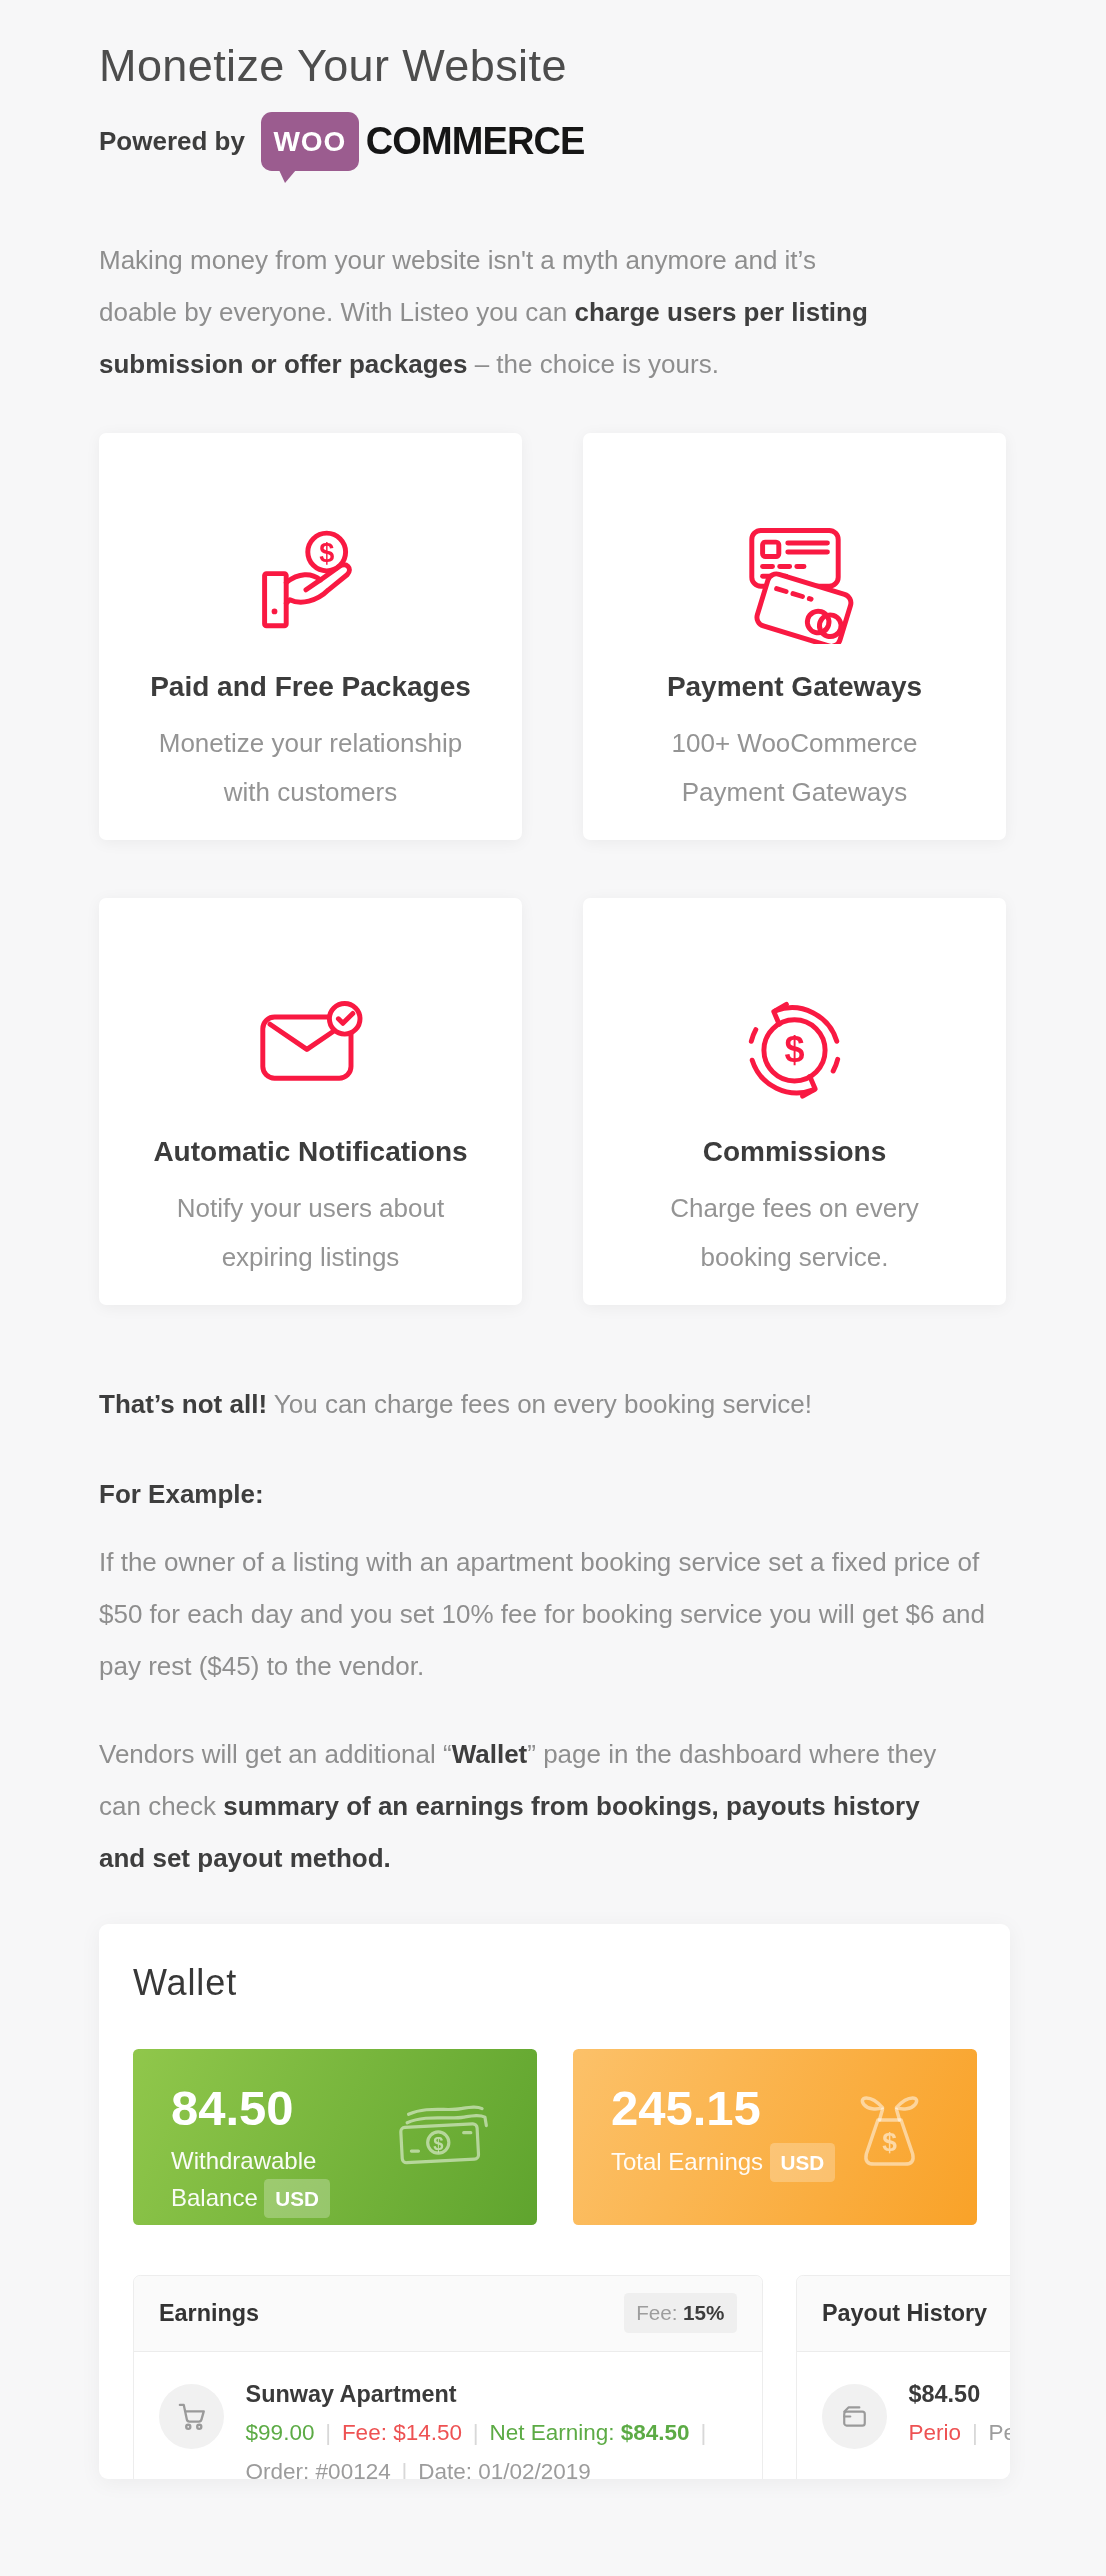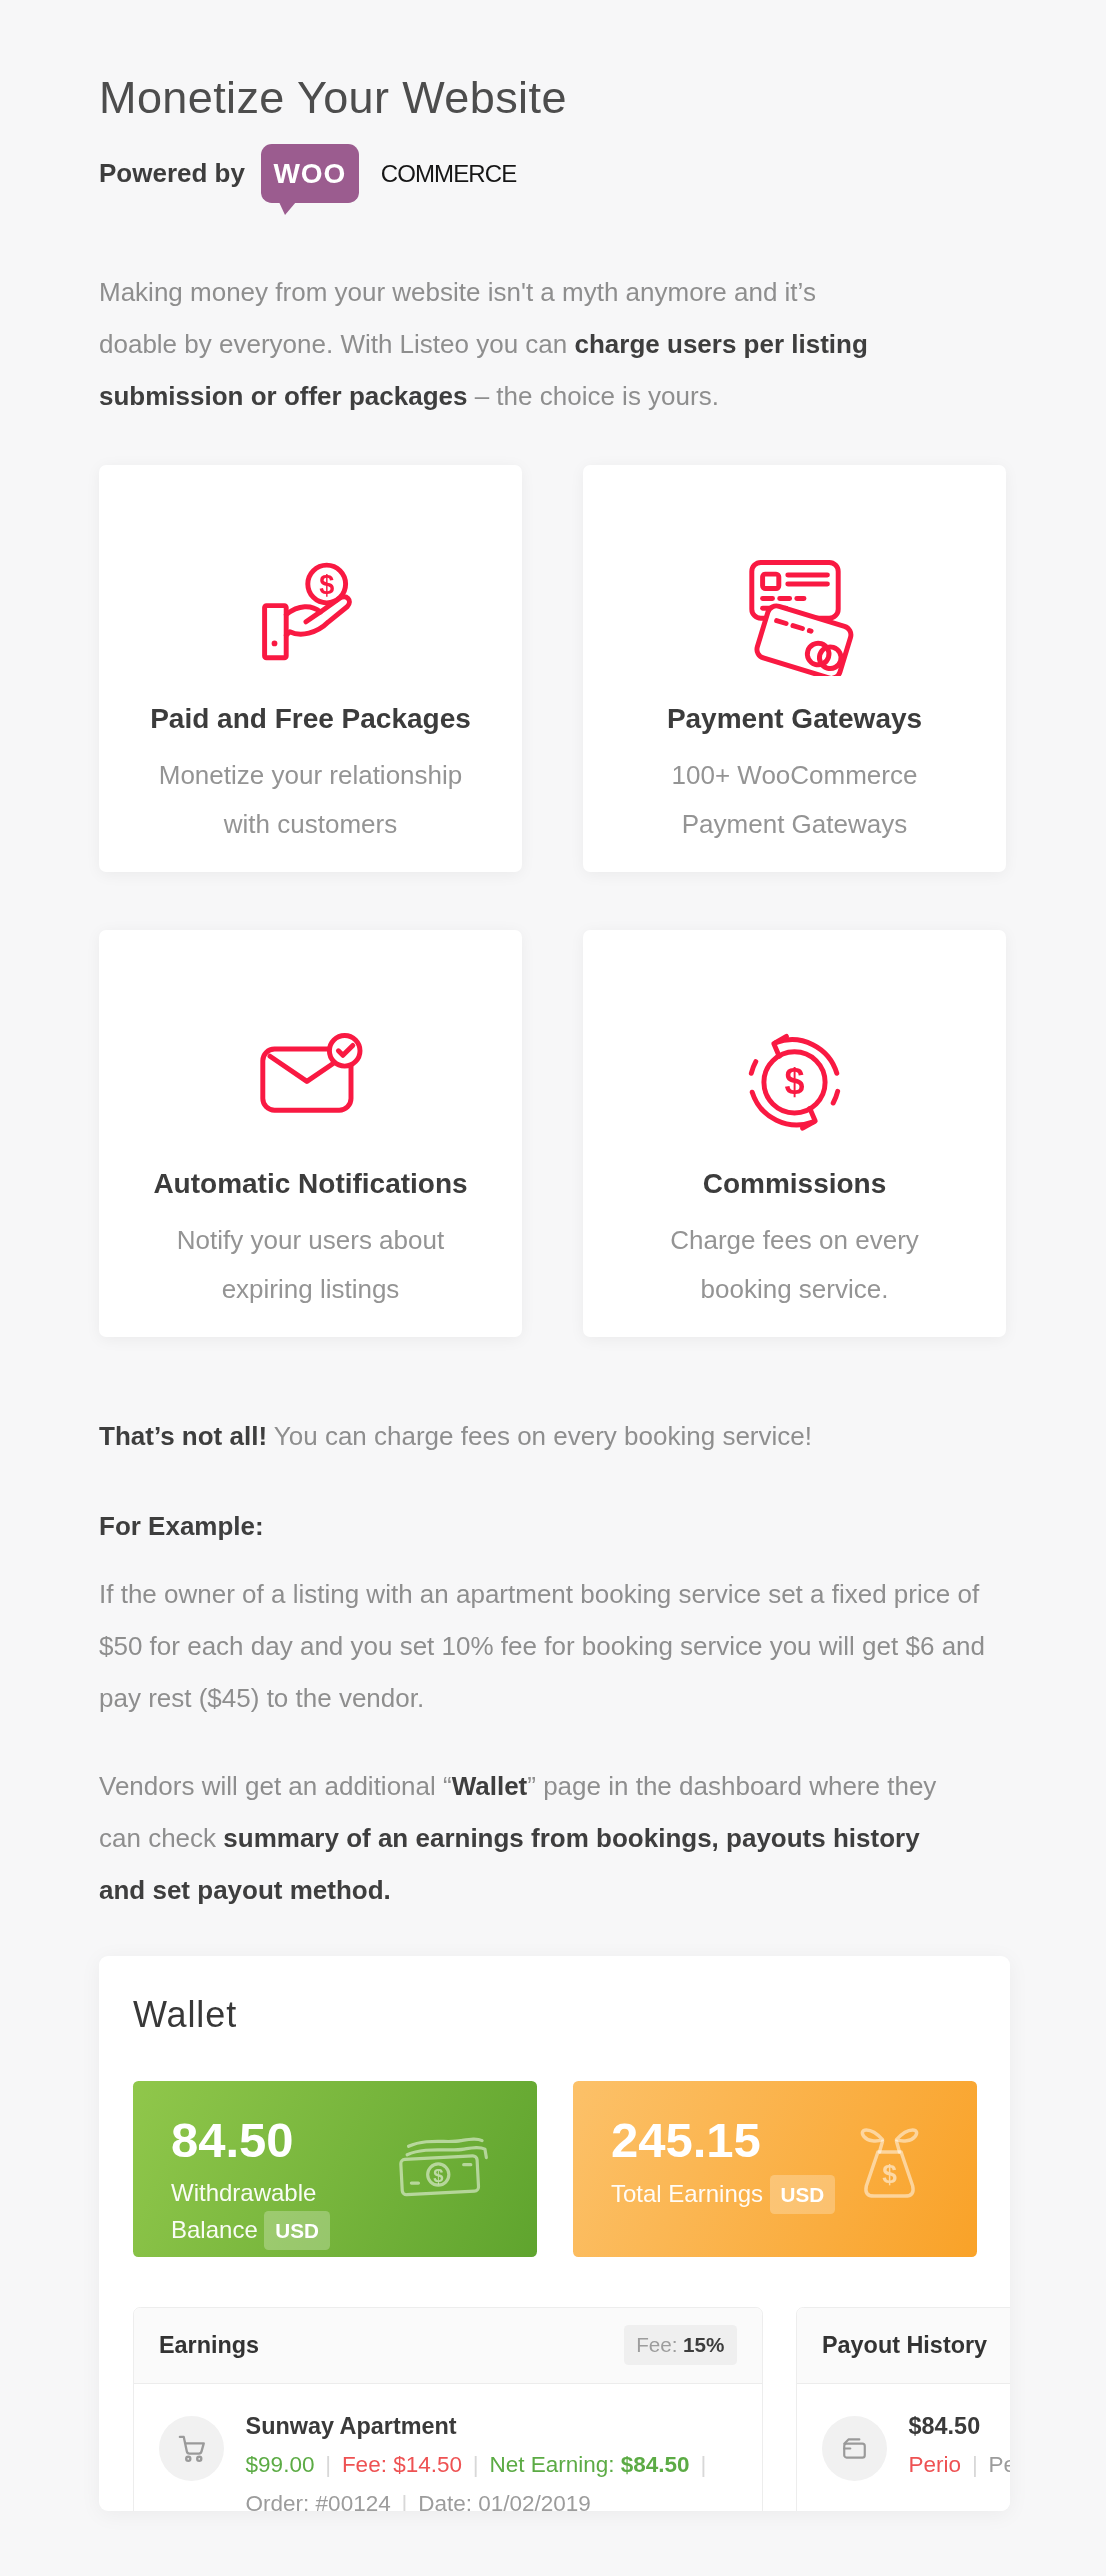--- a/index.html
+++ b/index.html
@@ -8,37 +8,37 @@
     height:2576px;
     background:#f7f7f8;
     font-family:"Liberation Sans","DejaVu Sans",sans-serif;
     color:#3e3e3e;
     overflow:hidden;
   }
   .container { width:911px; margin-left:99px; }
 
   
   .page-title {
-    padding-top:72px;
+    padding-top:40px;
     font-size:45px; font-weight:400; color:#4d4d4d; letter-spacing:0.4px;
   }
   .powered-row { margin-top:20px; display:flex; align-items:center; }
   .powered-label { font-size:26px; font-weight:bold; color:#3d3d3d; margin-right:16px; }
   .woo-logo { display:flex; align-items:center; }
   .woo-bubble {
     position:relative; background:#9b5c8f; border-radius:10.8px;
     height:59px; padding:0 12.6px; display:flex; align-items:center; justify-content:center;
   }
   .woo-bubble .woo-txt { color:#fff; font-size:28px; font-weight:bold; letter-spacing:0.9px; }
   .woo-bubble::after {
     content:""; position:absolute; left:18px; bottom:-11.7px;
     border-left:6.3px solid transparent; border-right:11.7px solid transparent;
     border-top:13.5px solid #9b5c8f;
   }
-  .commerce-txt { font-size:24px; font-weight:normal; color:#161616; letter-spacing:-0.9px; margin-left:22px; }
+  .commerce-txt { font-size:38px; font-weight:bold; color:#161616; letter-spacing:-0.9px; margin-left:7px; }
 
   
   .para { font-size:26px; line-height:52px; color:#8e8e8e; }
   .para strong, .lead-bold { color:#3e3e3e; font-weight:bold; }
   .intro { margin-top:63px; max-width:783px; }
 
   
   .features {
     margin-top:43px;
     display:grid; grid-template-columns:423px 423px; column-gap:61px; row-gap:58px;

